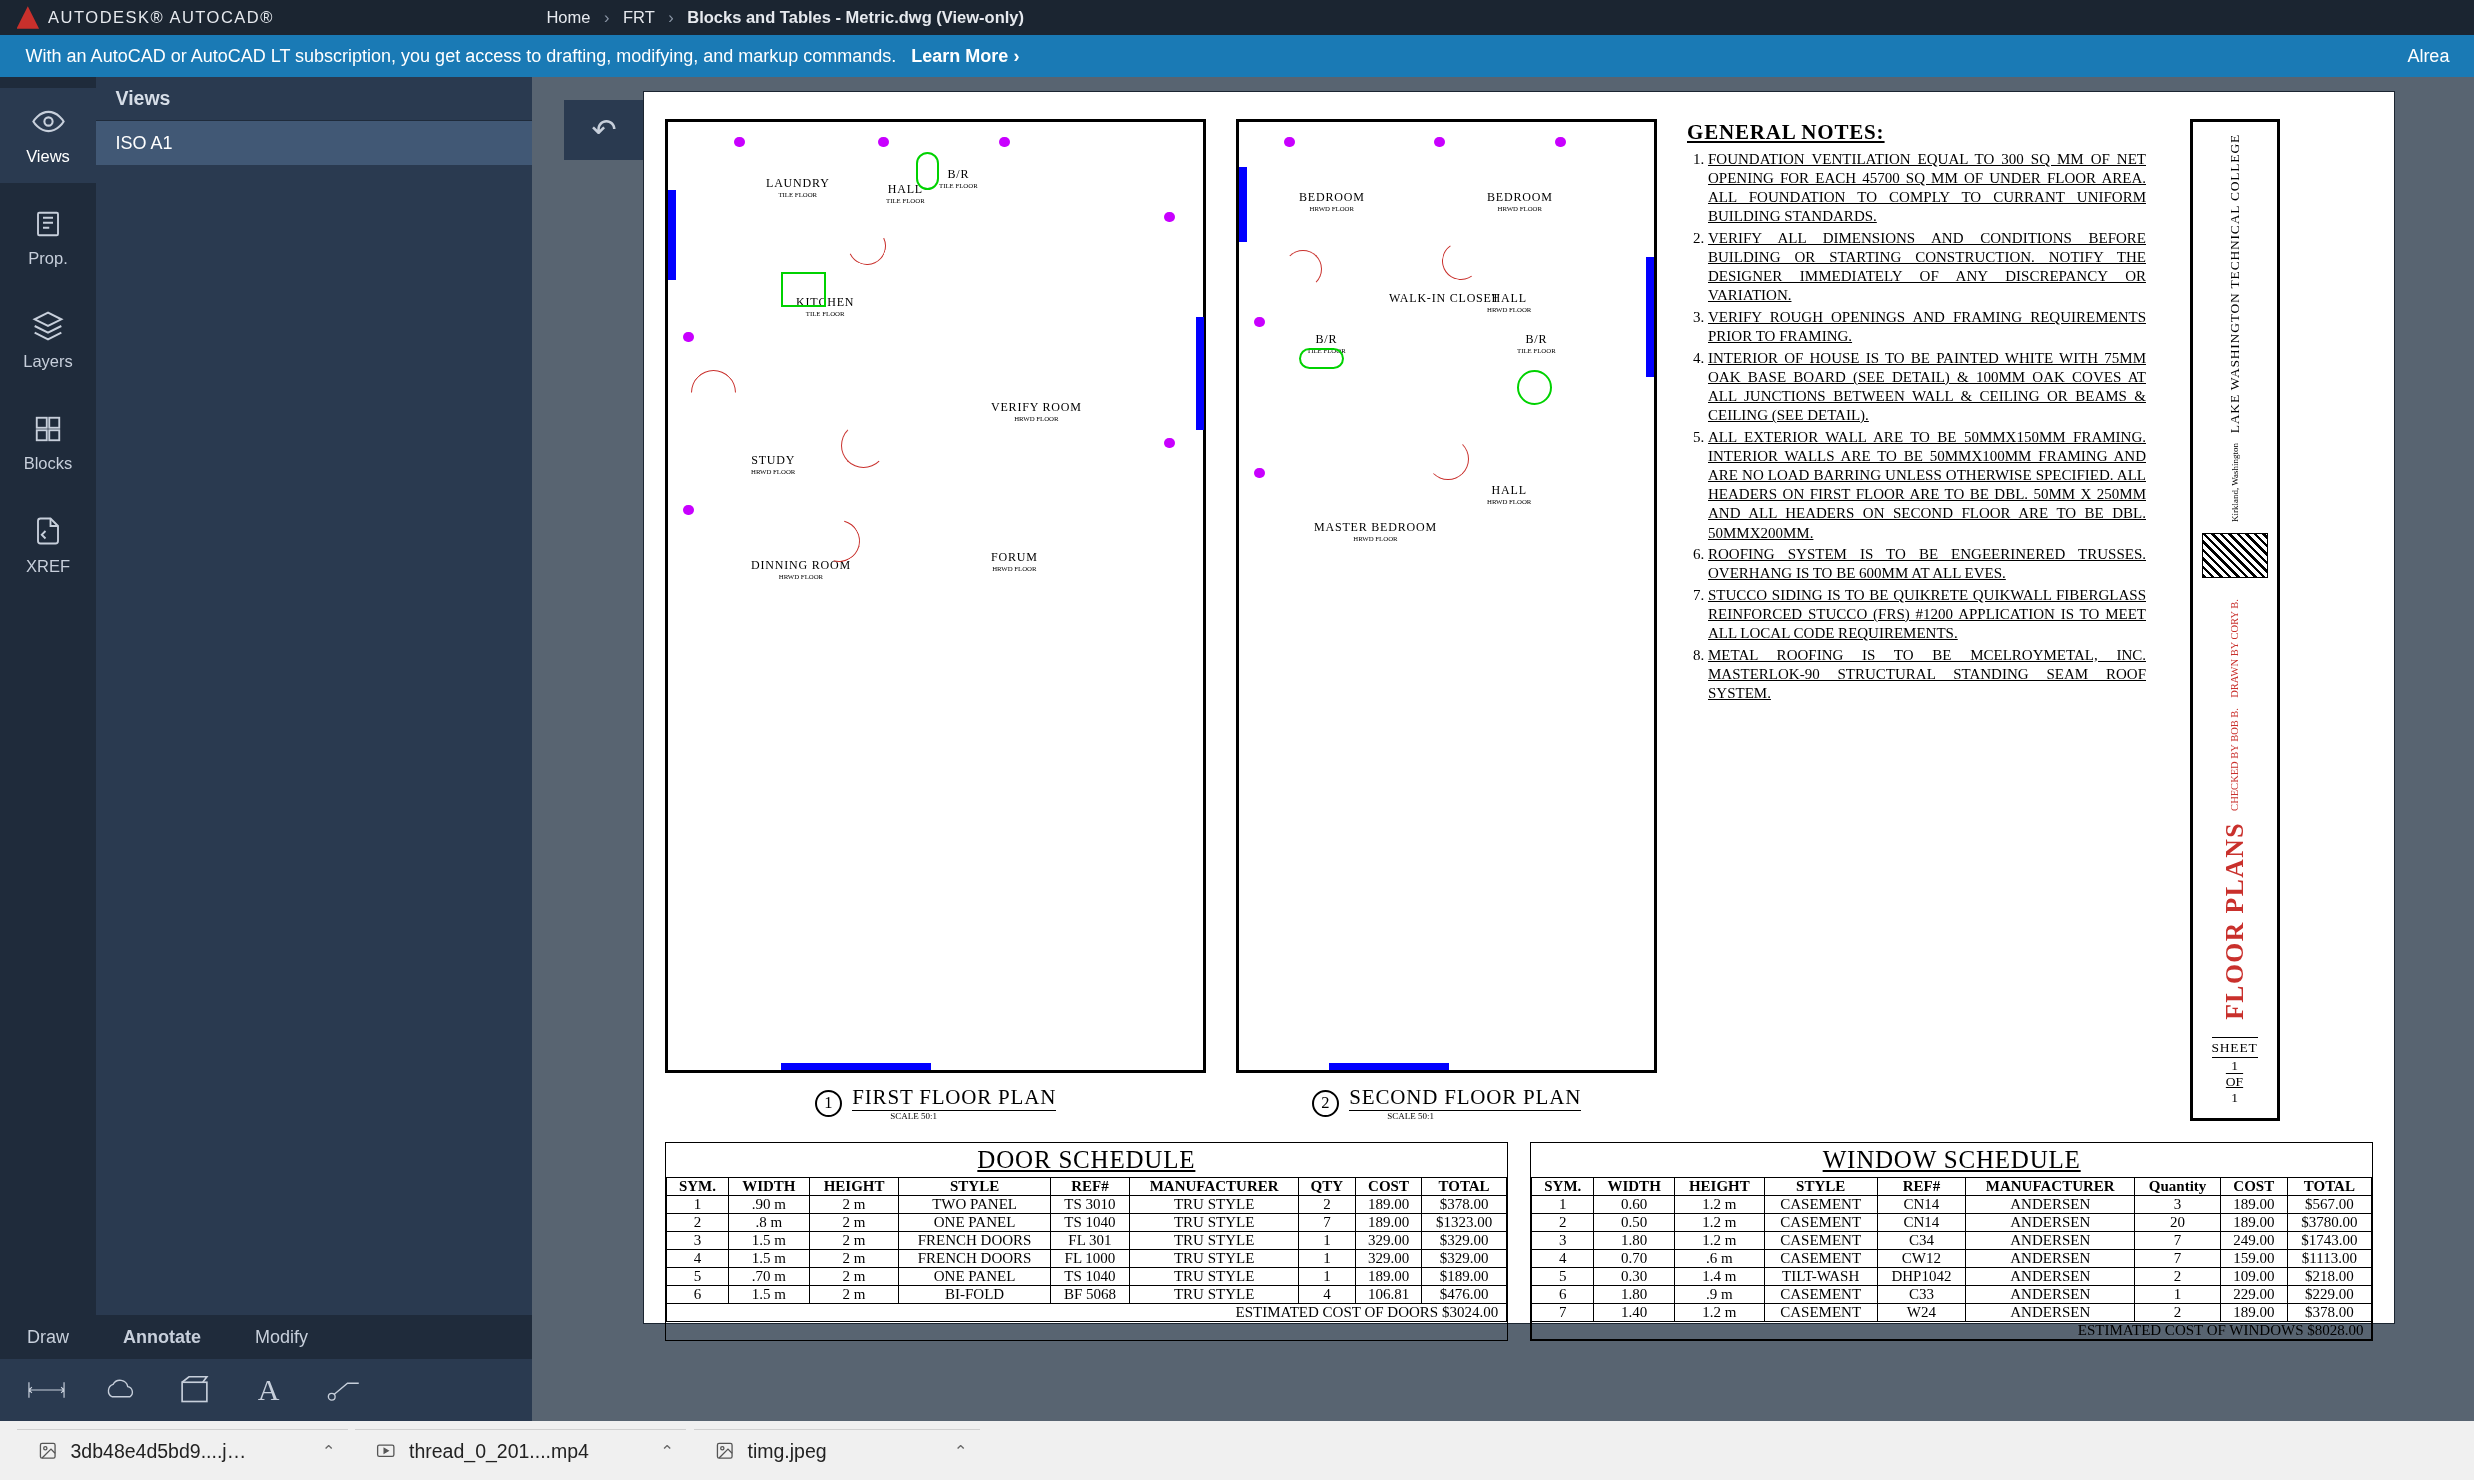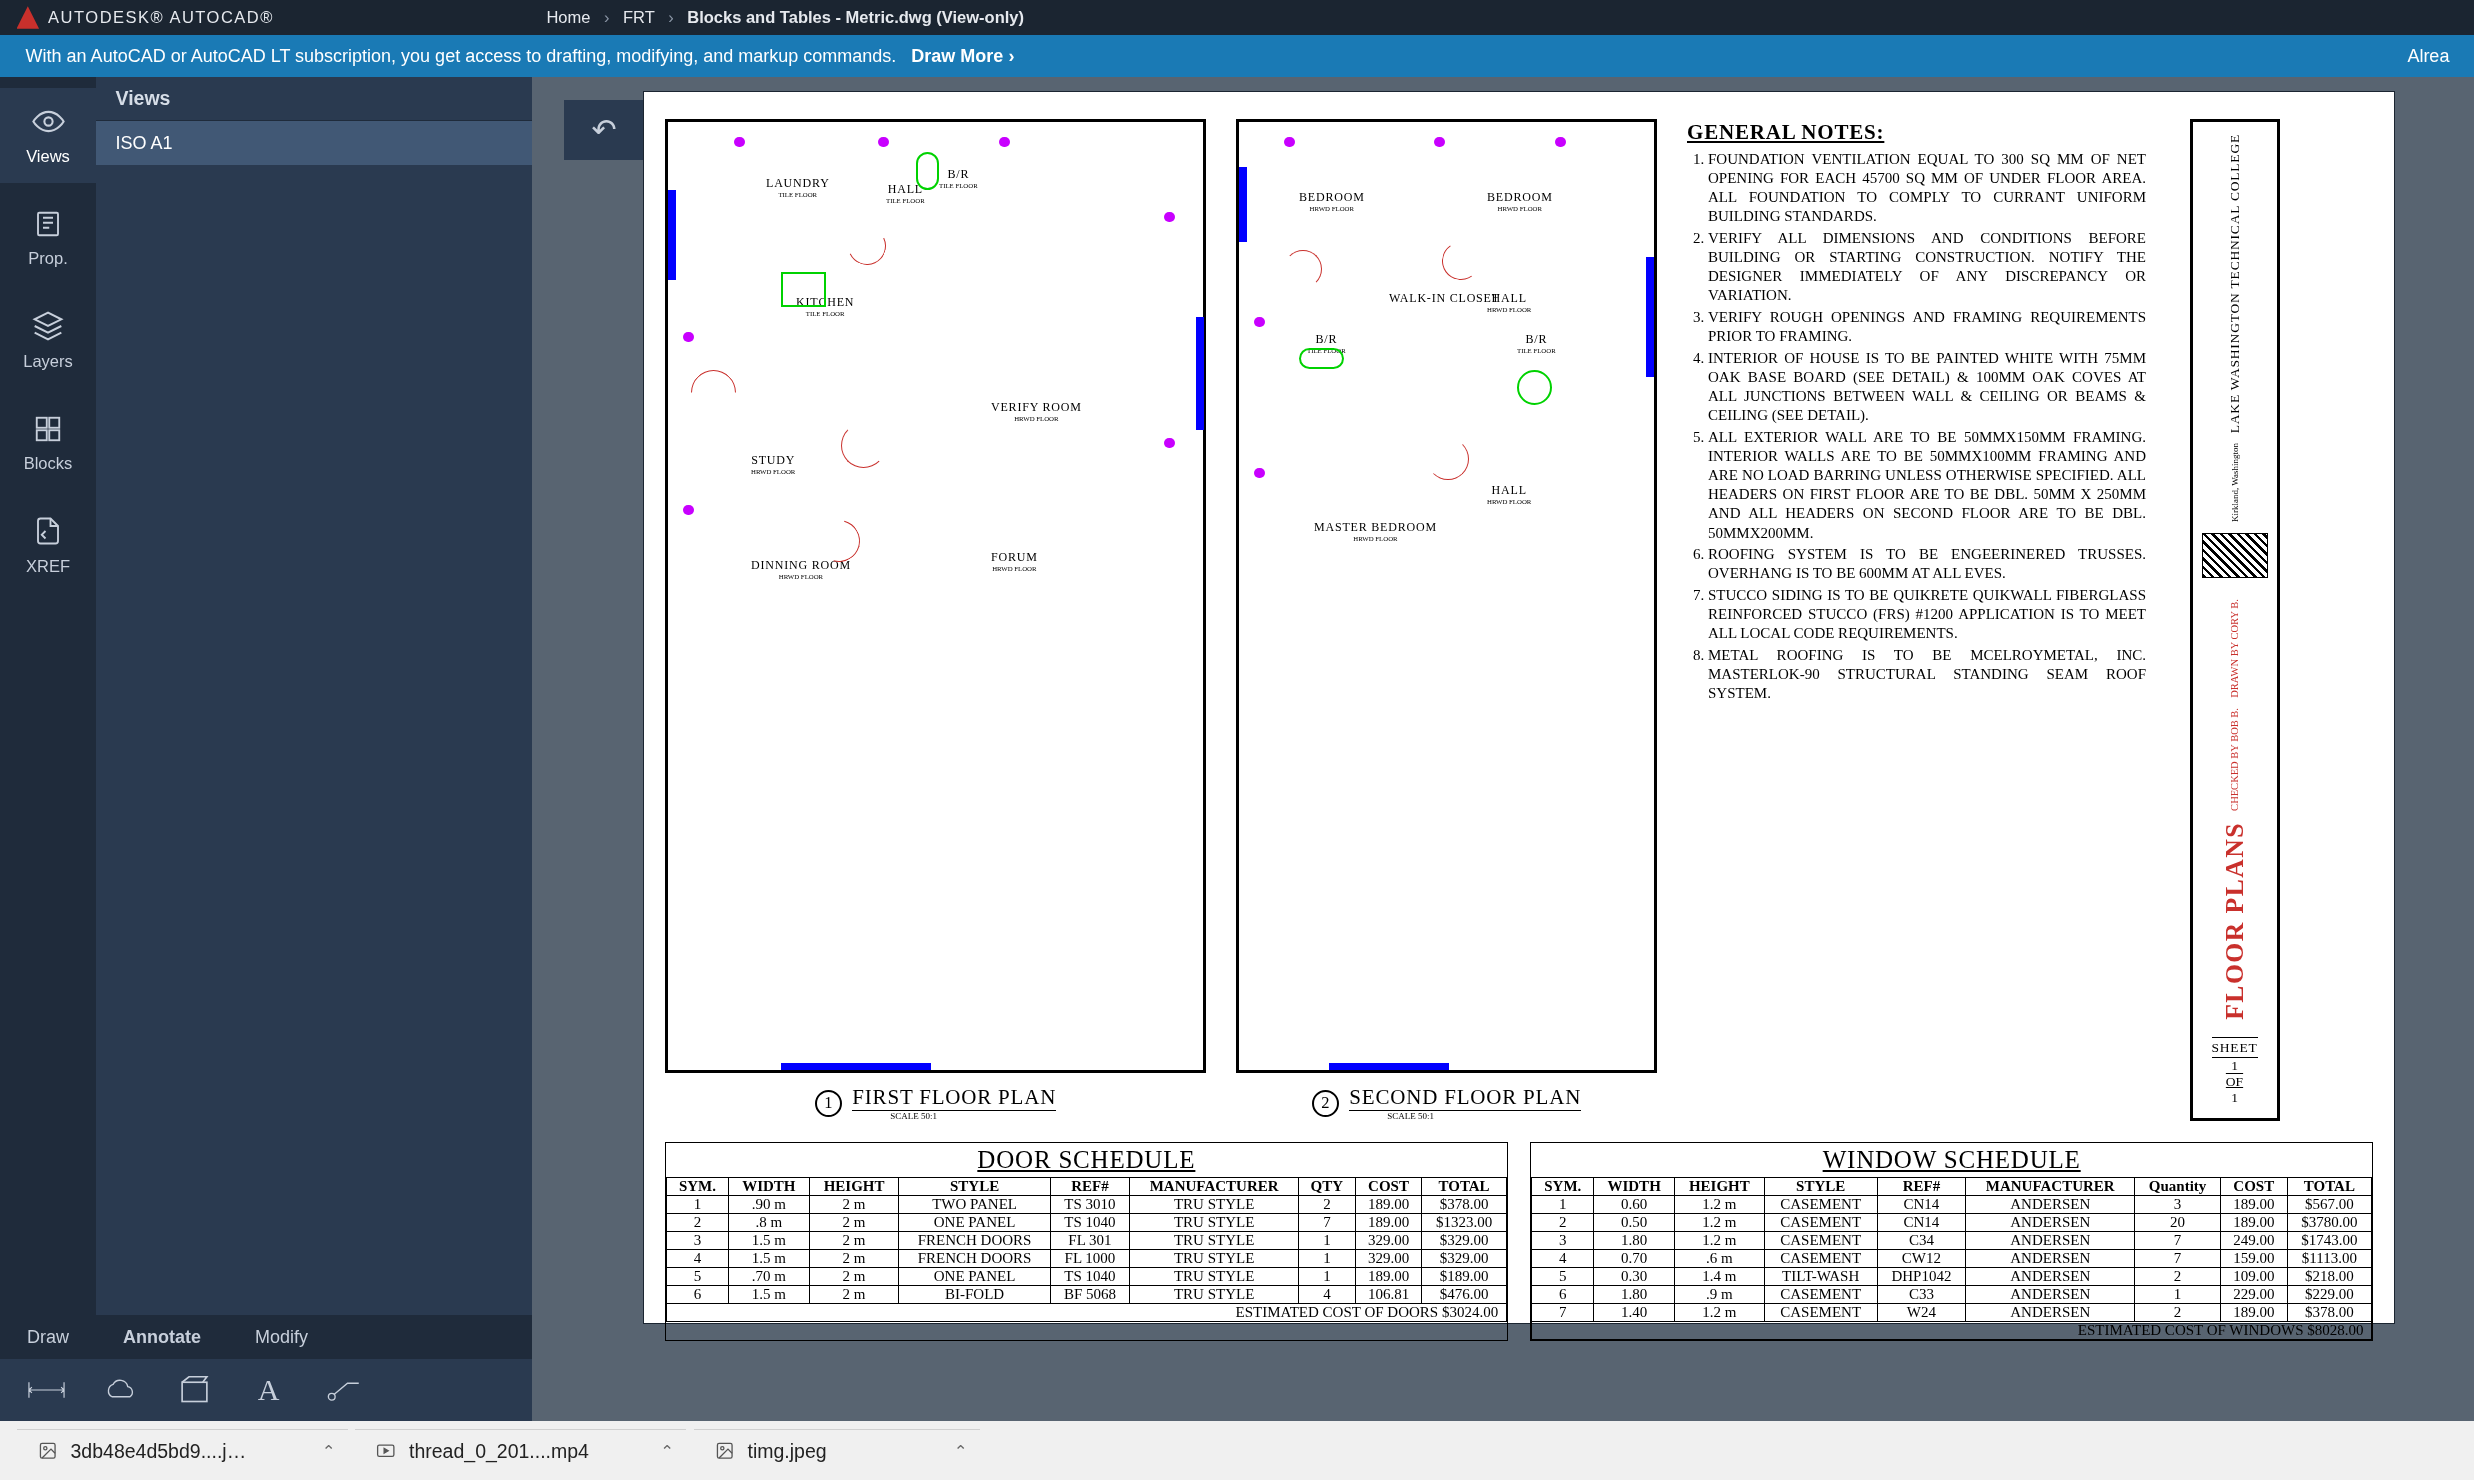--- a/index.html
+++ b/index.html
@@ -61,21 +61,21 @@
     
     .room { position: absolute; font-family: Georgia, serif; font-size: 12px; text-align: center; letter-spacing: 0.8px; }
     .room small { display: block; font-size: 6.8px; letter-spacing: 0; }
 
     
     .door-arc { position: absolute; border: 1.5px solid #c9302c; border-radius: 50%; border-left-color: transparent; border-bottom-color: transparent; }
     .elec-dot { position: absolute; width: 10.5px; height: 10.5px; background: #c800ff; border-radius: 50%; }
     .win { position: absolute; background: #0200ff; }
     .fixture { position: absolute; border: 2.3px solid #00d200; }
 
-    .notes-col { width: 459px; font-family: Georgia, serif; font-size: 15px; line-height: 1.28; }
+    .notes-col { width: 459px; font-family: Georgia, serif; font-size: 15px; line-height: 1.28; text-decoration: underline; }
     .notes-col h3 { font-size: 21px; text-decoration: underline; letter-spacing: 0.8px; margin-bottom: 4.5px; }
     .notes-col ol { padding-left: 21px; text-align: justify; }
     .notes-col li { margin-bottom: 2.3px; }
 
     
     .title-strip { width: 90px; border: 3px solid #000; margin-left: 13.5px; display: flex; flex-direction: column; align-items: center; justify-content: flex-end; padding: 12px 3px; gap: 10.5px; }
     .ts-rot { writing-mode: vertical-rl; transform: rotate(180deg); font-family: Georgia, serif; }
     .ts-main { font-size: 25.6px; color: #c9302c; letter-spacing: 1.5px; font-weight: 600; }
     .ts-sheet { font-family: Georgia, serif; font-size: 13.5px; text-align: center; margin-top: 7.5px; }
 
@@ -108,21 +108,21 @@
     <span class="crumb-sep">›</span>
     <span class="crumb">FRT</span>
     <span class="crumb-sep">›</span>
     <span class="crumb crumb-last">Blocks and Tables - Metric.dwg (View-only)</span>
   </div>
 </div>
 
 <div class="banner">
   <div class="banner-left">
     <span>With an AutoCAD or AutoCAD LT subscription, you get access to drafting, modifying, and markup commands.</span>
-    <span class="banner-learn">Draw More</span>
+    <span class="banner-learn">Learn More</span>
   </div>
   <span>Alrea</span>
 </div>
 
 <div class="main">
 
   <div class="rail">
     <div class="rail-item active">
       <div class="rail-icon">
         <svg width="33" height="33" viewBox="0 0 24 24" fill="none" stroke="currentColor" stroke-width="1.5">

